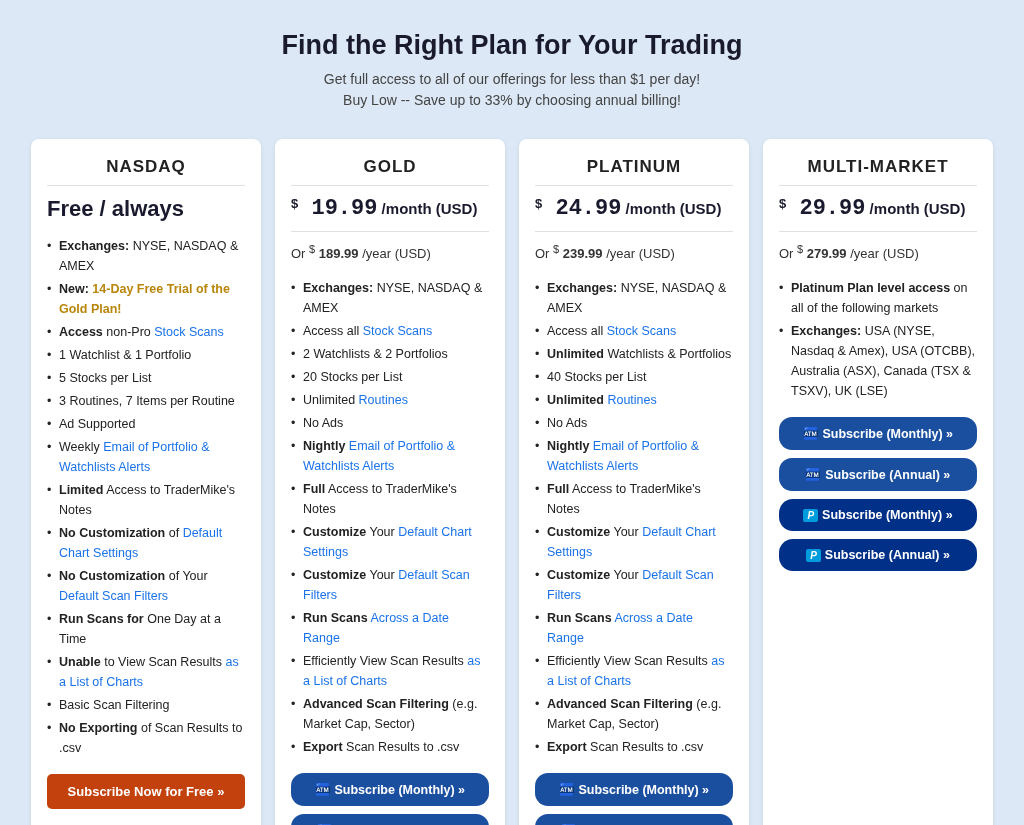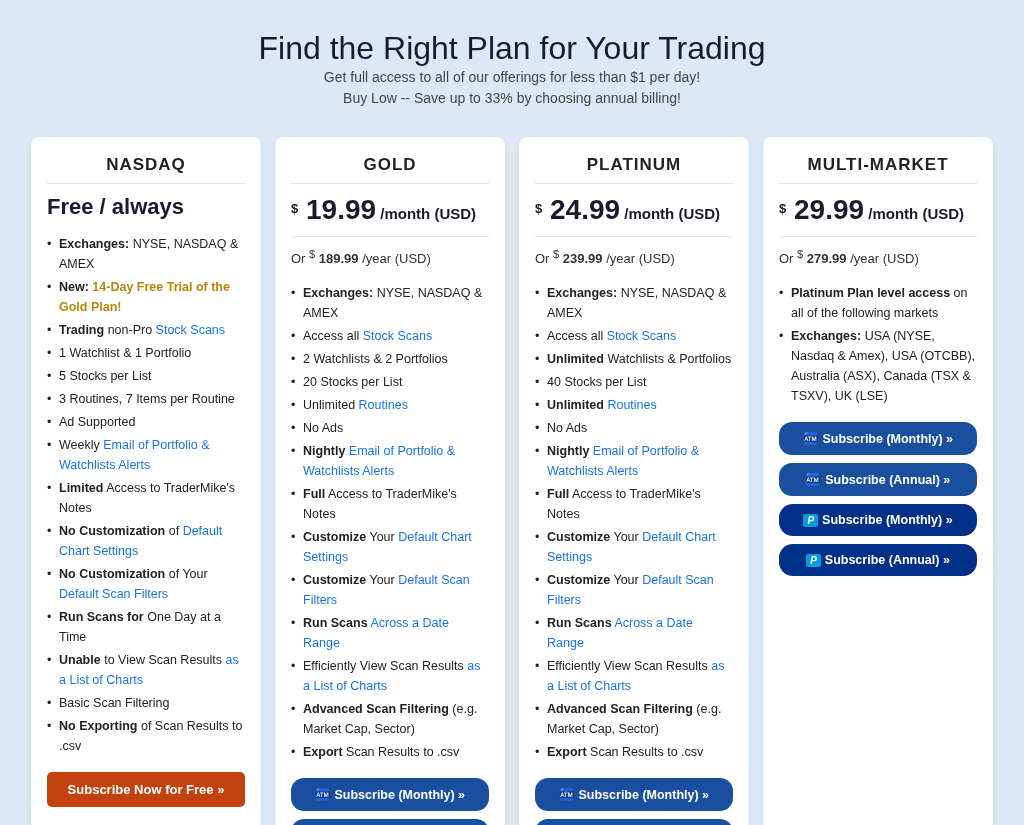--- a/index.html
+++ b/index.html
@@ -7,24 +7,24 @@
       font-family: Arial, sans-serif;
       background: #dce8f5;
       padding: 30px 20px;
       min-height: 825px;
     }
     .page-header {
       text-align: center;
       margin-bottom: 28px;
     }
     .page-header h1 {
-      font-size: 32px;
-      font-weight: normal;
+      font-size: 27px;
+      font-weight: bold;
       color: #1a1a2e;
-      margin-bottom: 0;
+      margin-bottom: 8px;
     }
     .page-header p {
       font-size: 14px;
       color: #444;
       line-height: 1.5;
     }
     .plans-container {
       display: flex;
       gap: 14px;
       justify-content: center;
@@ -54,21 +54,22 @@
       font-weight: bold;
       color: #1a1a2e;
       margin-bottom: 4px;
     }
     .plan-price-main .dollar {
       font-size: 13px;
       vertical-align: super;
       font-weight: bold;
     }
     .plan-price-main .amount {
-      font-size: 28px;
+      font-size: 22px;
+      font-family: Liberation Mono, monospace;
     }
     .plan-price-alt {
       font-size: 13px;
       color: #333;
       margin-bottom: 14px;
       line-height: 1.4;
     }
     .plan-price-alt .dollar {
       font-size: 11px;
       vertical-align: super;
@@ -152,21 +153,21 @@
   </div>
 </div>
 
 <div class="plans-container" id="plans-container">
 <div class="plan-card">
       <div class="plan-name">NASDAQ</div>
       <div class="plan-free"><strong>Free</strong> / always</div>
       <ul class="features-list">
         <li><strong>Exchanges:</strong> NYSE, NASDAQ &amp; AMEX</li>
         <li><strong><strong>New:</strong></strong> <span class="gold-text">14-Day Free Trial of the Gold Plan!</span></li>
-        <li><strong>Trading</strong> non-Pro <a href="#" class="link">Stock Scans</a></li>
+        <li><strong>Access</strong> non-Pro <a href="#" class="link">Stock Scans</a></li>
         <li>1 Watchlist &amp; 1 Portfolio</li>
         <li>5 Stocks per List</li>
         <li>3 Routines, 7 Items per Routine</li>
         <li>Ad Supported</li>
         <li>Weekly <a href="#" class="link">Email of Portfolio &amp; Watchlists Alerts</a></li>
         <li><strong>Limited</strong> Access to TraderMike's Notes</li>
         <li><strong>No Customization</strong> of <a href="#" class="link">Default Chart Settings</a></li>
         <li><strong>No Customization</strong> of Your <a href="#" class="link">Default Scan Filters</a></li>
         <li><strong>Run Scans for</strong> One Day at a Time</li>
         <li><strong>Unable</strong> to View Scan Results <a href="#" class="link">as a List of Charts</a></li>

